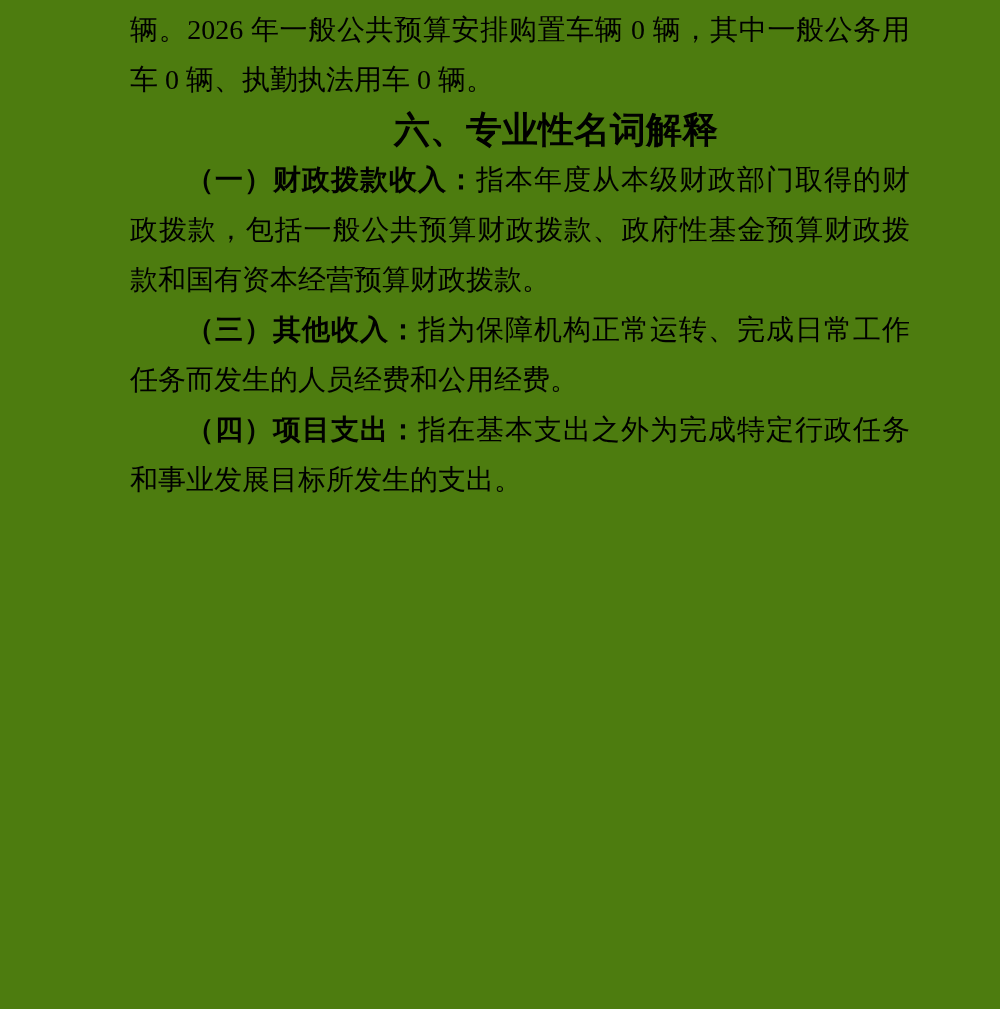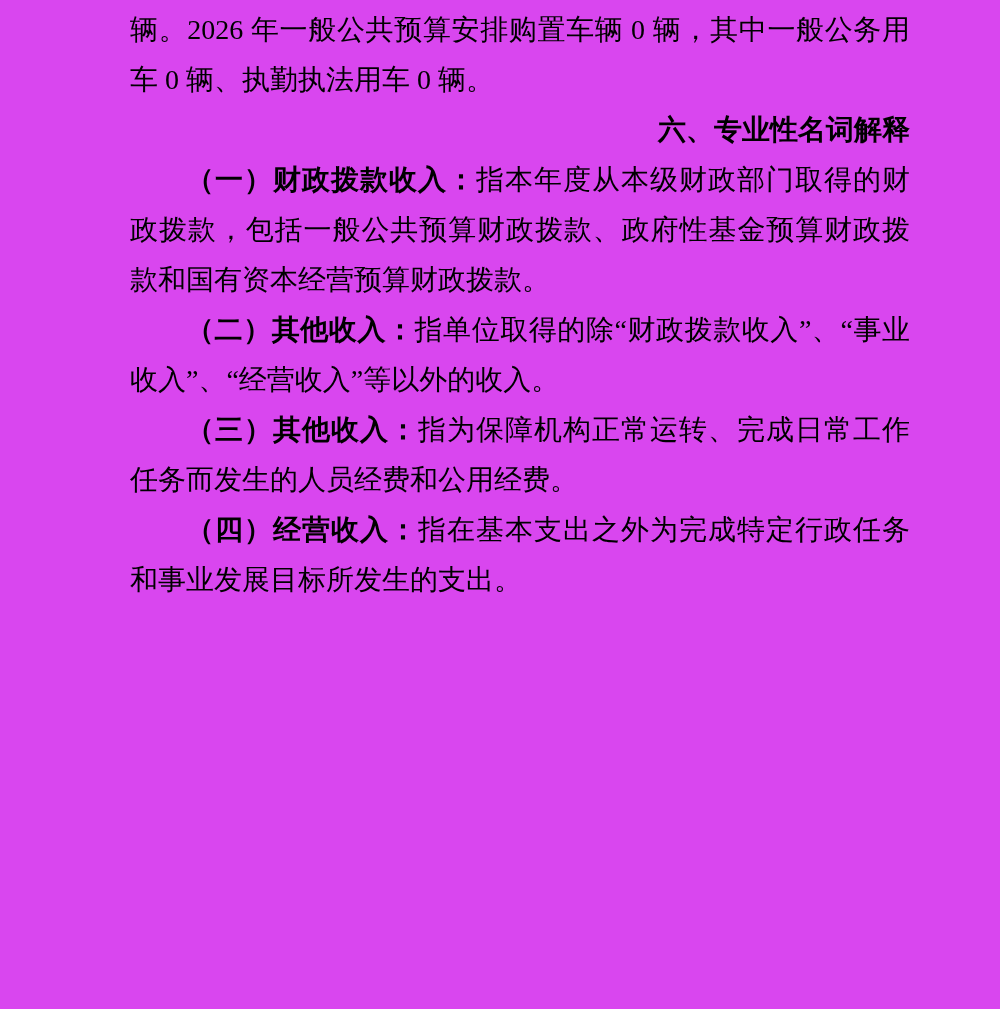--- a/index.html
+++ b/index.html
@@ -4,21 +4,21 @@
 <style>
   html, body {
     margin: 0;
     padding: 0;
     background: #ffffff;
   }
   .page {
     position: relative;
     width: 1000px;
     height: 1009px;
-    background: #d946ef;
+    background: #4d7c0f;
     box-sizing: border-box;
     padding: 5px 90px 0 130px;
     overflow: hidden;
     font-family: "Liberation Serif", "DejaVu Serif", serif;
     font-size: 28px;
     line-height: 50px;
     color: #000000;
   }
   .para {
     margin: 0;
@@ -26,41 +26,40 @@
     text-indent: 2em;
     word-break: break-all;
   }
   .para.no-indent {
     text-indent: 0;
   }
   .heading {
     margin: 0;
     font-family: "Liberation Sans", "DejaVu Sans", sans-serif;
     font-weight: bold;
-    font-size: 28px;
+    font-size: 36px;
     line-height: 50px;
     text-indent: 2em;
-    text-align: right;
+    text-align: center;
   }
   .term {
     font-weight: bold;
     font-family: Liberation Serif, serif;
   }
 </style>
 </head>
 <body>
 
 <div class="page">
 
   <p class="para no-indent"><span>辆。2026 年一般公共预算安排购置车辆 0 辆，其中一般公务用车 0 辆、执勤执法用车 0 辆。</span></p>
 
   <h2 class="heading"><span>六、专业性名词解释</span></h2>
 
   <p class="para"><span class="term">（一）财政拨款收入：</span><span>指本年度从本级财政部门取得的财政拨款，包括一般公共预算财政拨款、政府性基金预算财政拨款和国有资本经营预算财政拨款。</span></p>
 
-  <p class="para"><span class="term">（二）其他收入：</span><span>指单位取得的除“财政拨款收入”、“事业收入”、“经营收入”等以外的收入。</span></p>
 
   <p class="para"><span class="term">（三）其他收入：</span><span>指为保障机构正常运转、完成日常工作任务而发生的人员经费和公用经费。</span></p>
 
-  <p class="para"><span class="term">（四）经营收入：</span><span>指在基本支出之外为完成特定行政任务和事业发展目标所发生的支出。</span></p>
+  <p class="para"><span class="term">（四）项目支出：</span><span>指在基本支出之外为完成特定行政任务和事业发展目标所发生的支出。</span></p>
 
 
 </div>
 
 </body></html>

